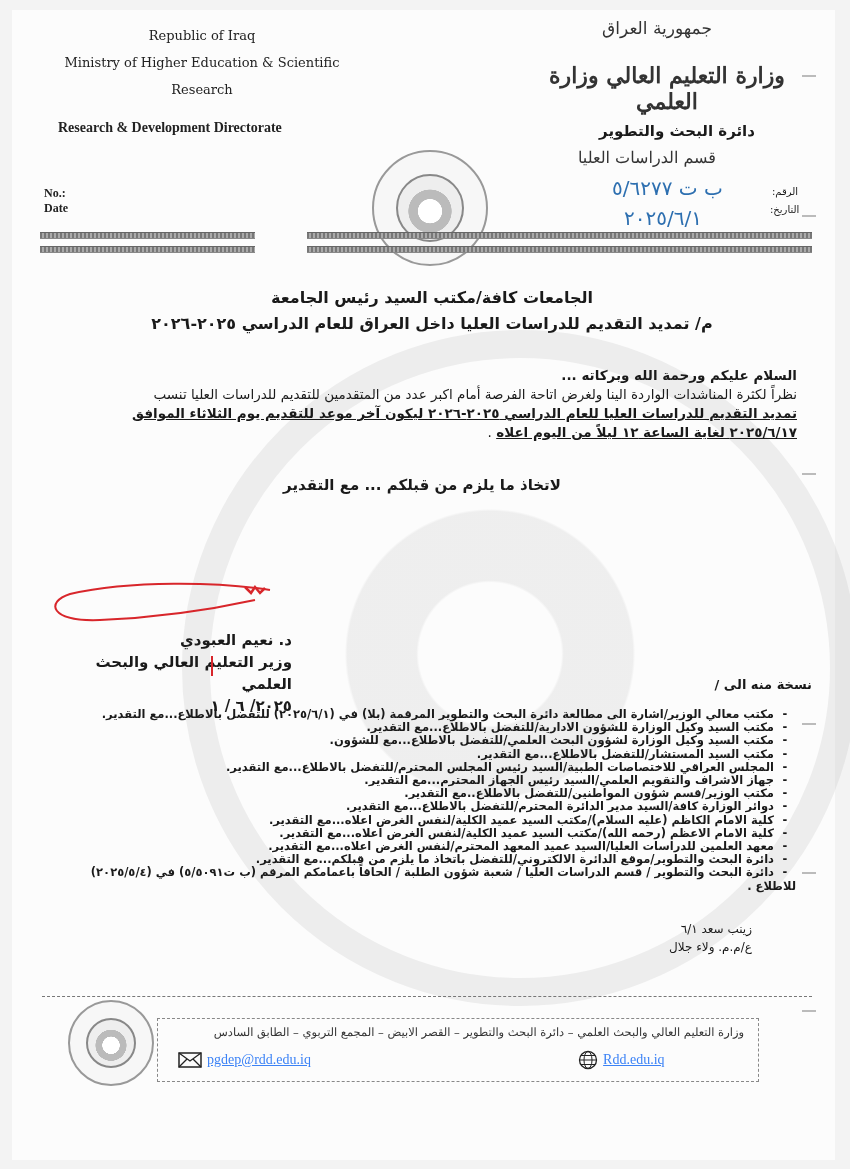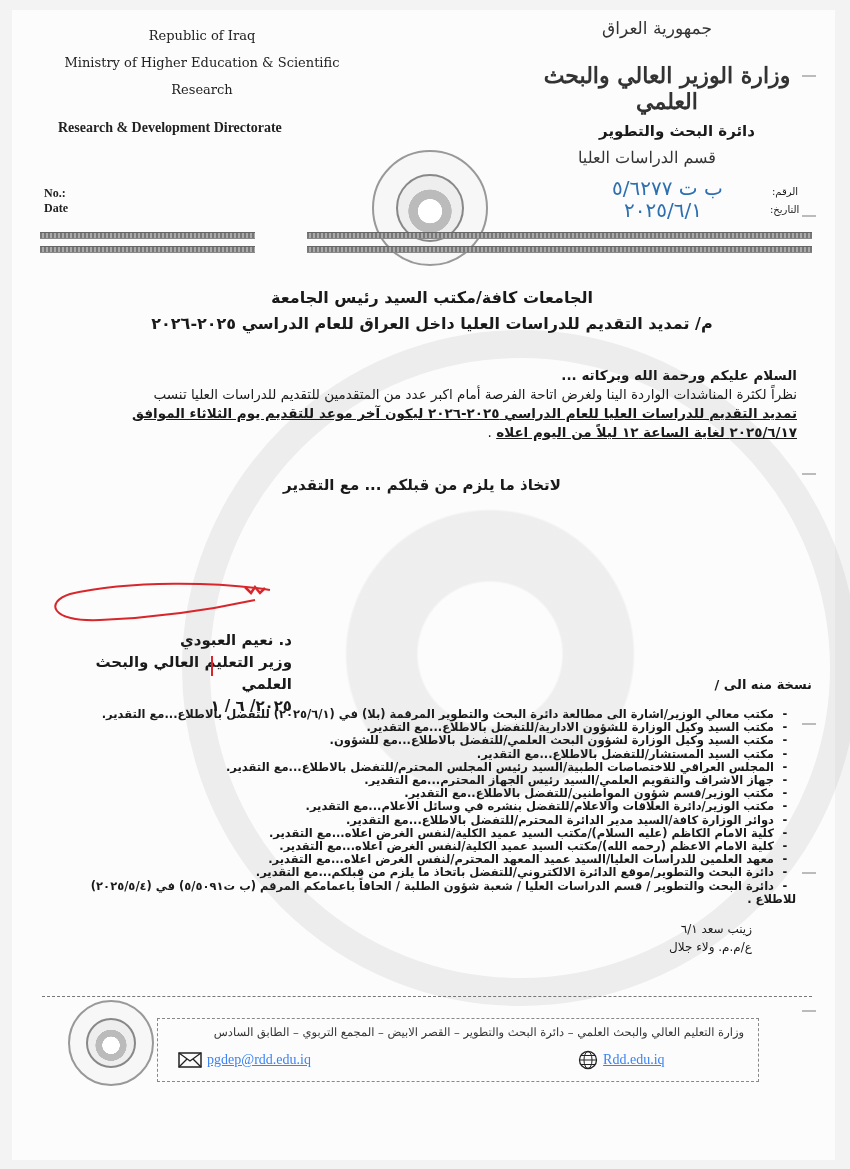--- a/index.html
+++ b/index.html
@@ -70,27 +70,27 @@
   </div>
   <div class="abs en-dir" style="left:46px; top:110px;">Research &amp; Development Directorate</div>
   <div class="abs en-dir" style="left:32px; top:176px; font-size:12px;">No.:</div>
   <div class="abs en-dir" style="left:32px; top:191px; font-size:12px;">Date</div>
 
   <div class="stamp" style="left:360px; top:140px; width:112px; height:112px;">
     <div class="inner" style="width:64px; height:64px;"></div>
   </div>
 
   <div class="abs ar-cal" style="left:560px; top:8px; width:170px; text-align:center; font-size:17px;">جمهورية العراق</div>
-  <div class="abs ar-cal" style="left:510px; top:52px; width:290px; text-align:center; font-size:22px; font-weight:bold;">وزارة الوزير العالي والبحث العلمي</div>
+  <div class="abs ar-cal" style="left:510px; top:52px; width:290px; text-align:center; font-size:22px; font-weight:bold;">وزارة التعليم العالي وزارة العلمي</div>
   <div class="abs ar" style="left:560px; top:112px; width:210px; text-align:center; font-size:15px; font-weight:bold;">دائرة البحث والتطوير</div>
   <div class="abs ar-cal" style="left:560px; top:138px; width:150px; text-align:center; font-size:16px;">قسم الدراسات العليا</div>
   <div class="abs ar" style="left:760px; top:176px; font-size:10px;">الرقم:</div>
   <div class="abs blue ar" style="left:600px; top:166px; font-size:20px;">ب ت ٥/٦٢٧٧</div>
   <div class="abs ar" style="left:758px; top:194px; font-size:10px;">التاريخ:</div>
-  <div class="abs blue ar" style="left:612px; top:188px; font-size:20px;">٢٠٢٥/٦/١</div>
+  <div class="abs blue ar" style="left:612px; top:196px; font-size:20px;">٢٠٢٥/٦/١</div>
 
   <div class="bar" style="left:28px; top:222px; width:215px;"></div>
   <div class="bar" style="left:28px; top:236px; width:215px;"></div>
   <div class="bar" style="left:295px; top:222px; width:205px;"></div>
   <div class="bar" style="left:295px; top:236px; width:205px;"></div>
   <div class="bar" style="left:490px; top:222px; width:310px;"></div>
   <div class="bar" style="left:490px; top:236px; width:310px;"></div>
 
   <div class="abs ar subject" style="left:120px; top:278px; width:600px;">الجامعات كافة/مكتب السيد رئيس الجامعة</div>
   <div class="abs ar subject" style="left:120px; top:304px; width:600px;">م/ تمديد التقديم للدراسات العليا داخل العراق للعام الدراسي ٢٠٢٥-٢٠٢٦</div>
@@ -117,21 +117,20 @@
   <div class="abs ar" style="left:60px; top:667px; width:740px;">
     <div style="font-size:13px; font-weight:bold; margin-bottom:2px;">نسخة منه الى /</div>
     <ul class="cc-list">
       <li>مكتب معالي الوزير/اشارة الى مطالعة دائرة البحث والتطوير المرقمة (بلا) في (٢٠٢٥/٦/١) للتفضل بالاطلاع...مع التقدير.</li>
       <li>مكتب السيد وكيل الوزارة للشؤون الادارية/للتفضل بالاطلاع...مع التقدير.</li>
       <li>مكتب السيد وكيل الوزارة لشؤون البحث العلمي/للتفضل بالاطلاع...مع للشؤون.</li>
       <li>مكتب السيد المستشار/للتفضل بالاطلاع...مع التقدير.</li>
       <li>المجلس العراقي للاختصاصات الطبية/السيد رئيس المجلس المحترم/للتفضل بالاطلاع...مع التقدير.</li>
       <li>جهاز الاشراف والتقويم العلمي/السيد رئيس الجهاز المحترم...مع التقدير.</li>
       <li>مكتب الوزير/قسم شؤون المواطنين/للتفضل بالاطلاع..مع التقدير.</li>
-      <li>مكتب الوزير/دائرة العلاقات والاعلام/للتفضل بنشره في وسائل الاعلام...مع التقدير.</li>
       <li>دوائر الوزارة كافة/السيد مدير الدائرة المحترم/للتفضل بالاطلاع...مع التقدير.</li>
       <li>كلية الامام الكاظم (عليه السلام)/مكتب السيد عميد الكلية/لنفس الغرض اعلاه...مع التقدير.</li>
       <li>كلية الامام الاعظم (رحمه الله)/مكتب السيد عميد الكلية/لنفس الغرض اعلاه...مع التقدير.</li>
       <li>معهد العلمين للدراسات العليا/السيد عميد المعهد المحترم/لنفس الغرض اعلاه...مع التقدير.</li>
       <li>دائرة البحث والتطوير/موقع الدائرة الالكتروني/للتفضل باتخاذ ما يلزم من قبلكم...مع التقدير.</li>
       <li>دائرة البحث والتطوير / قسم الدراسات العليا / شعبة شؤون الطلبة / الحاقاً باعمامكم المرقم (ب ت٥/٥٠٩١) في (٢٠٢٥/٥/٤) للاطلاع .</li>
     </ul>
   </div>
 
   <div class="abs ar" style="left:560px; top:910px; width:180px; text-align:right; font-size:12px; font-weight:normal; line-height:18px;">

